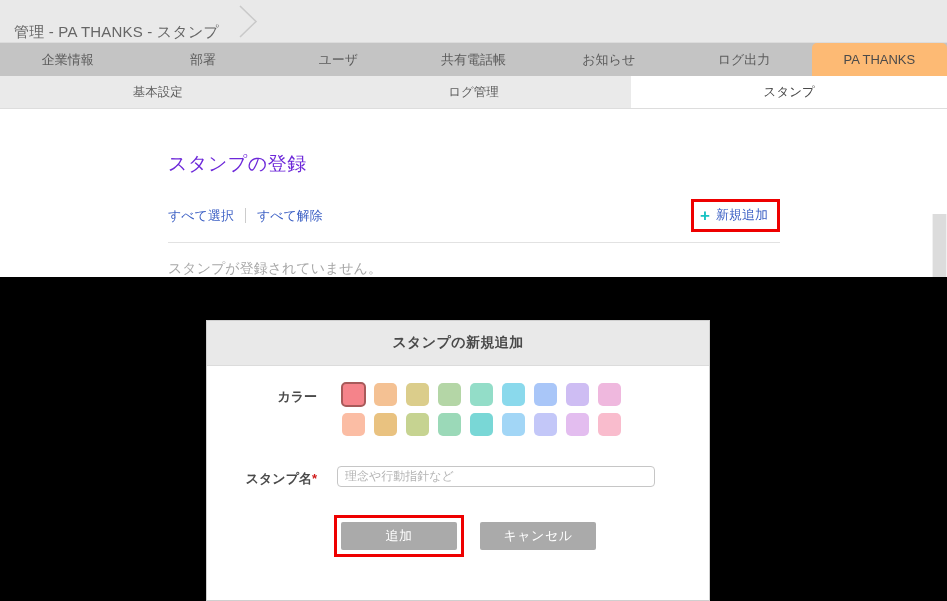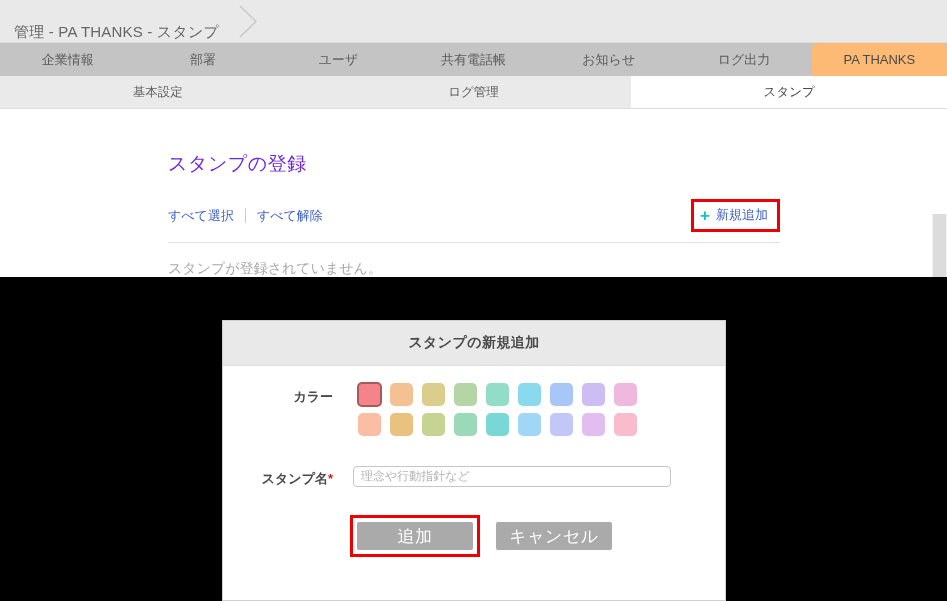--- a/index.html
+++ b/index.html
@@ -195,21 +195,21 @@
     left: 0;
     top: 277px;
     width: 947px;
     height: 324px;
     background: #000000;
   }
 
   
   #modal {
     position: absolute;
-    left: 222px;
+    left: 206px;
     top: 320px;
     width: 504px;
     height: 281px;
     background: #ffffff;
     border: 1px solid #cfcfcf;
     box-sizing: border-box;
     overflow: hidden;
   }
   .modal-header {
     height: 45px;
@@ -310,21 +310,21 @@
     padding: 4px;
     display: inline-flex;
   }
   .btn {
     min-width: 116px;
     height: 28px;
     background: #aaaaaa;
     color: #ffffff;
     border: none;
     border-radius: 2px;
-    font-size: 17px;
+    font-size: 13px;
     font-family: "Liberation Sans", "DejaVu Sans", sans-serif;
     cursor: pointer;
     letter-spacing: .5px;
     display: inline-flex;
     align-items: center;
     justify-content: center;
   }
   .btn.cancel { min-width: 116px; }
 </style>
 </head>

